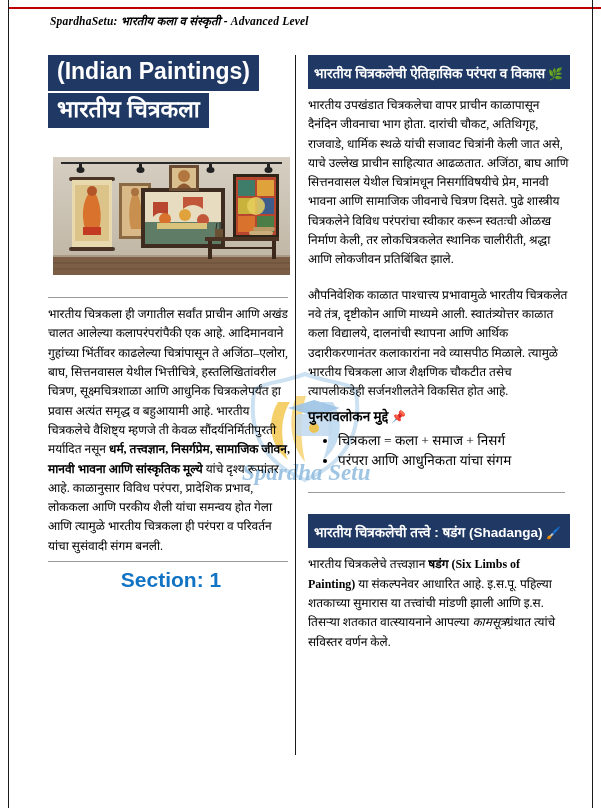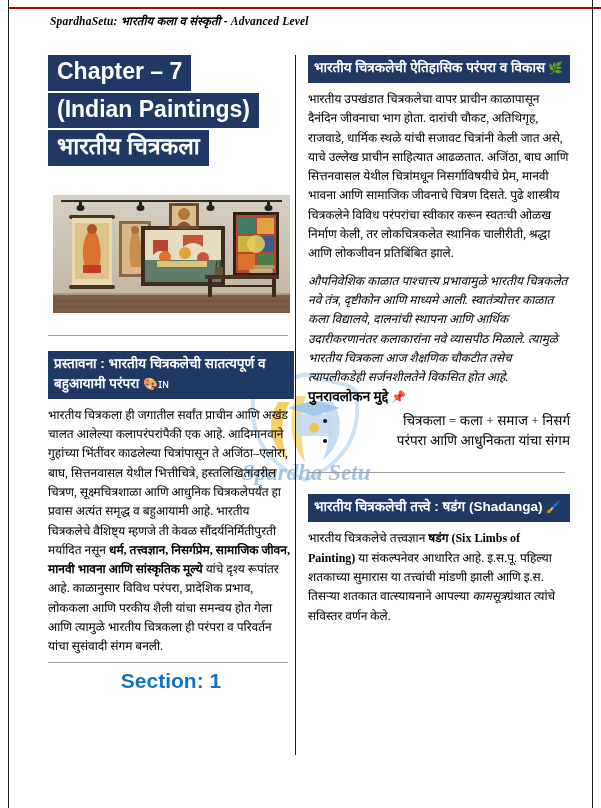--- a/index.html
+++ b/index.html
@@ -23,35 +23,35 @@
   .chapter-block{
     display:table;background:#1F3864;color:#fff;font-weight:bold;font-size:23px;
     padding:3px 9px 5px 9px;margin-bottom:2px;line-height:1.2;
   }
   .gallery{margin:29px 5px 0 5px;width:237px;height:118px;display:block;}
   .hrule{border:none;border-top:1px solid #9a9a9a;margin:0;}
   .left-col .hrule.one{margin-top:22px;width:240px;}
   .left-col .hrule.two{margin-top:5px;width:240px;}
   .sec-head{
     background:#1F3864;color:#fff;font-weight:bold;font-size:13.5px;line-height:20px;
-    padding:3px 6px 5px 6px;
+    padding:9px 6px 5px 6px;
   }
   .left-col .sec-head{margin-top:15px;}
   .body-text{
     font-size:12px;line-height:19.3px;margin-top:7px;
     font-family:"Liberation Serif","DejaVu Serif","DejaVu Sans",serif;
   }
   .body-text b{font-family:inherit;}
   .right-col .sec-head.first{margin-top:0;}
   .review-head{
-    font-size:13.5px;font-weight:bold;margin-top:0;
+    font-size:13.5px;font-weight:bold;margin-top:6px;
     font-family:"Liberation Serif","DejaVu Serif",serif;
   }
   .bullets{margin:6px 0 0 0;padding-left:30px;font-size:13.5px;line-height:19.5px;
-    font-family:"Liberation Serif","DejaVu Serif",serif;text-align:right;}
+    font-family:"Liberation Serif","DejaVu Serif",serif;}
   .bullets li{margin:0;}
   .right-col .hrule{margin-top:22px;width:257px;}
   .right-col .sec-head.second{margin-top:21px;}
   .section-label{margin-top:6px;color:#1173C4;font-size:21px;font-weight:bold;text-align:center;}
   .watermark{position:absolute;left:218px;top:362px;width:175px;height:170px;z-index:0;}
   .head-icon{font-style:normal;font-weight:normal;font-size:12px;}
 </style>
 </head>
 <body>
 
@@ -71,21 +71,20 @@
       <path d="M78 34 C70 58 72 82 87 100 C82 76 82 52 88 34 Z" fill="#F2C038" opacity="0.6"></path>
       <path d="M115 40 C127 60 123 84 105 98 C113 78 113 56 103 40 Z" fill="#BFD9EE" opacity="0.9"></path>
       <rect x="78" y="52" width="36" height="22" rx="3" fill="#BFD9EE" opacity="0.85"></rect>
       <path d="M70 46 L96 38 L122 46 L96 54 Z" fill="#9CC3E6" opacity="0.9"></path>
       <circle cx="96" cy="66" r="5" fill="#F2C038" opacity="0.85"></circle>
       <text x="24" y="118" font-size="23" font-weight="bold" font-style="italic" font-family="Liberation Serif, serif" fill="#8FBBDF" opacity="0.85" id="wm-text">Spardha Setu</text>
     </svg>
   </div>
 
   <div class="col left-col">
-    <div class="chapter-block">Chapter – 7</div>
     <div class="chapter-block">(Indian Paintings)</div>
     <div class="chapter-block">भारतीय चित्रकला</div>
 
     <svg class="gallery" viewBox="0 0 237 118">
       <defs>
         <linearGradient id="wall" x1="0" y1="0" x2="0" y2="1">
           <stop offset="0" stop-color="#d6cfc2"></stop>
             <stop offset="1" stop-color="#bdb3a2"></stop>
         </linearGradient>
       </defs>
@@ -164,34 +163,33 @@
         <line x1="164" y1="66" x2="163" y2="72" stroke="#2a2a2a" stroke-width="1"></line>
         <line x1="167" y1="65" x2="167" y2="72" stroke="#2a2a2a" stroke-width="1"></line>
         <line x1="170" y1="67" x2="169" y2="72" stroke="#2a2a2a" stroke-width="1"></line>
         <rect x="196" y="74" width="24" height="4" rx="2" fill="#c9ad7a"></rect>
         <rect x="200" y="70" width="22" height="4" rx="2" fill="#b99a66"></rect>
       </g>
     </svg>
 
     <hr class="hrule one">
 
-    <div class="sec-head"><span>प्रस्तावना : भारतीय चित्रकलेची सातत्यपूर्ण व बहुआयामी परंपरा </span><span class="head-icon">🎨ɪɴ</span></div>
 
     <div class="body-text"><span>भारतीय चित्रकला ही जगातील सर्वांत प्राचीन आणि अखंड चालत आलेल्या कलापरंपरांपैकी एक आहे. आदिमानवाने गुहांच्या भिंतींवर काढलेल्या चित्रांपासून ते अजिंठा–एलोरा, बाघ, सित्तनवासल येथील भित्तीचित्रे, हस्तलिखितांवरील चित्रण, सूक्ष्मचित्रशाळा आणि आधुनिक चित्रकलेपर्यंत हा प्रवास अत्यंत समृद्ध व बहुआयामी आहे. भारतीय चित्रकलेचे वैशिष्ट्य म्हणजे ती केवळ सौंदर्यनिर्मितीपुरती मर्यादित नसून </span><b>धर्म, तत्त्वज्ञान, निसर्गप्रेम, सामाजिक जीवन, मानवी भावना आणि सांस्कृतिक मूल्ये</b><span> यांचे दृश्य रूपांतर आहे. काळानुसार विविध परंपरा, प्रादेशिक प्रभाव, लोककला आणि परकीय शैली यांचा समन्वय होत गेला आणि त्यामुळे भारतीय चित्रकला ही परंपरा व परिवर्तन यांचा सुसंवादी संगम बनली.</span></div>
 
     <hr class="hrule two">
 
     <div class="section-label">Section: 1</div>
   </div>
 
   <div class="col right-col">
     <div class="sec-head first"><span>भारतीय चित्रकलेची ऐतिहासिक परंपरा व विकास </span><span class="head-icon">🌿</span></div>
 
     <div class="body-text">भारतीय उपखंडात चित्रकलेचा वापर प्राचीन काळापासून दैनंदिन जीवनाचा भाग होता. दारांची चौकट, अतिथिगृह, राजवाडे, धार्मिक स्थळे यांची सजावट चित्रांनी केली जात असे, याचे उल्लेख प्राचीन साहित्यात आढळतात. अजिंठा, बाघ आणि सित्तनवासल येथील चित्रांमधून निसर्गाविषयीचे प्रेम, मानवी भावना आणि सामाजिक जीवनाचे चित्रण दिसते. पुढे शास्त्रीय चित्रकलेने विविध परंपरांचा स्वीकार करून स्वतःची ओळख निर्माण केली, तर लोकचित्रकलेत स्थानिक चालीरीती, श्रद्धा आणि लोकजीवन प्रतिबिंबित झाले.</div>
-    <div class="body-text" style="margin-top:8px;font-style:italic;">औपनिवेशिक काळात पाश्चात्त्य प्रभावामुळे भारतीय चित्रकलेत नवे तंत्र, दृष्टीकोन आणि माध्यमे आली. स्वातंत्र्योत्तर काळात कला विद्यालये, दालनांची स्थापना आणि आर्थिक उदारीकरणानंतर कलाकारांना नवे व्यासपीठ मिळाले. त्यामुळे भारतीय चित्रकला आज शैक्षणिक चौकटीत तसेच त्यापलीकडेही सर्जनशीलतेने विकसित होत आहे.</div>
+    <div class="body-text" style="margin-top:16px;">औपनिवेशिक काळात पाश्चात्त्य प्रभावामुळे भारतीय चित्रकलेत नवे तंत्र, दृष्टीकोन आणि माध्यमे आली. स्वातंत्र्योत्तर काळात कला विद्यालये, दालनांची स्थापना आणि आर्थिक उदारीकरणानंतर कलाकारांना नवे व्यासपीठ मिळाले. त्यामुळे भारतीय चित्रकला आज शैक्षणिक चौकटीत तसेच त्यापलीकडेही सर्जनशीलतेने विकसित होत आहे.</div>
 
     <div class="review-head"><span>पुनरावलोकन मुद्दे </span><span class="head-icon">📌</span></div>
 
     <ul class="bullets">
       <li><span>चित्रकला = कला + समाज + निसर्ग</span></li>
       <li><span>परंपरा आणि आधुनिकता यांचा संगम</span></li>
     </ul>
 
     <hr class="hrule">
 

